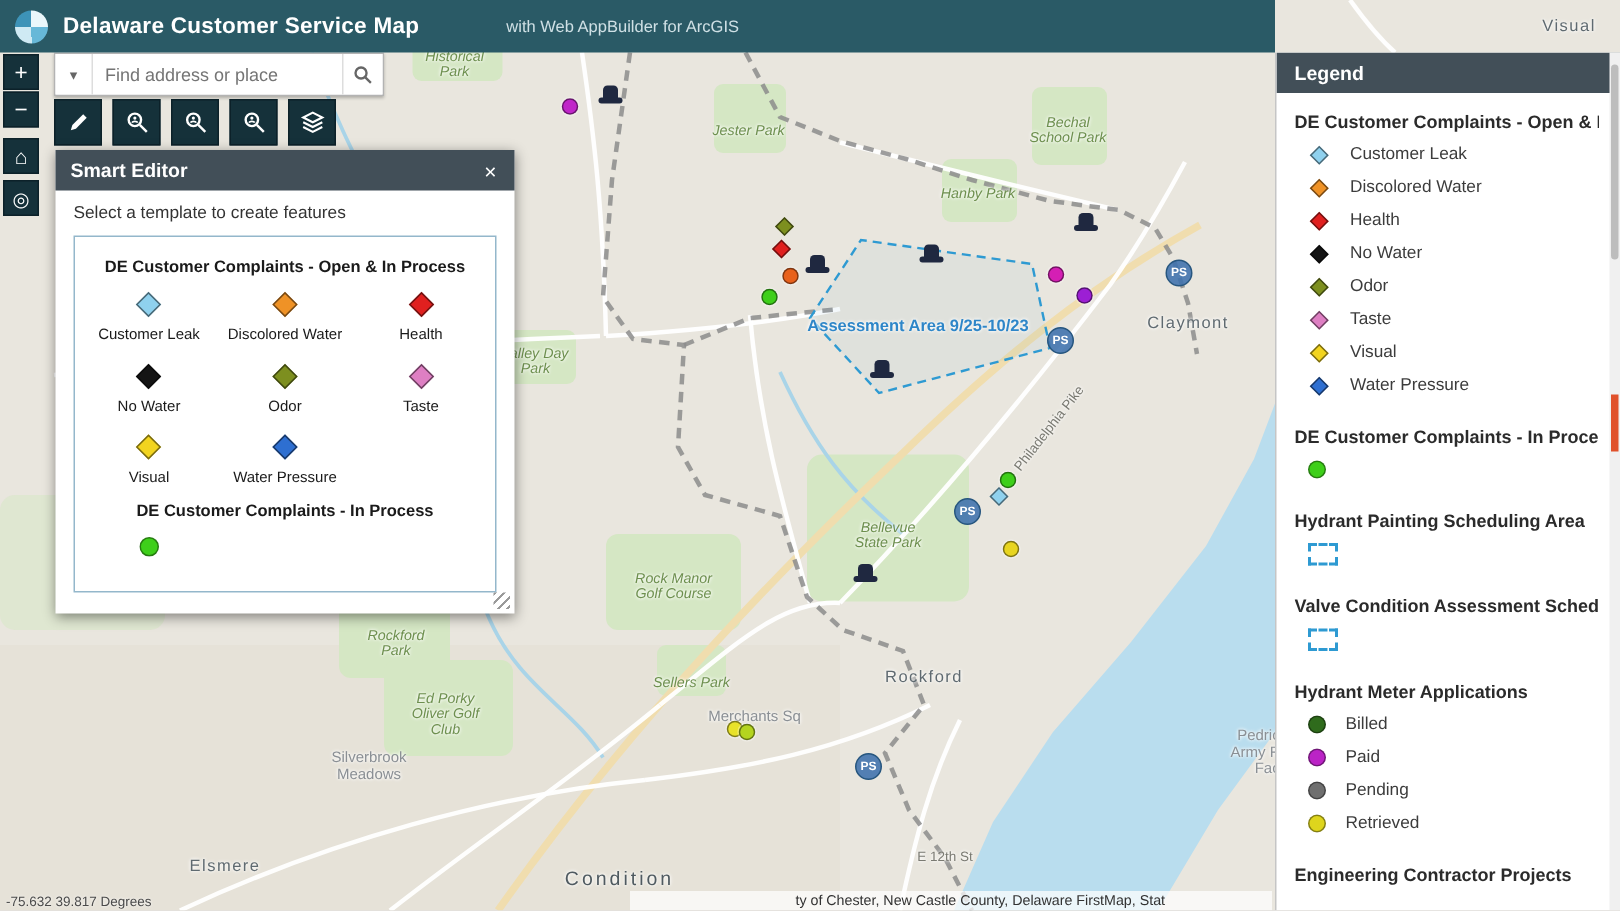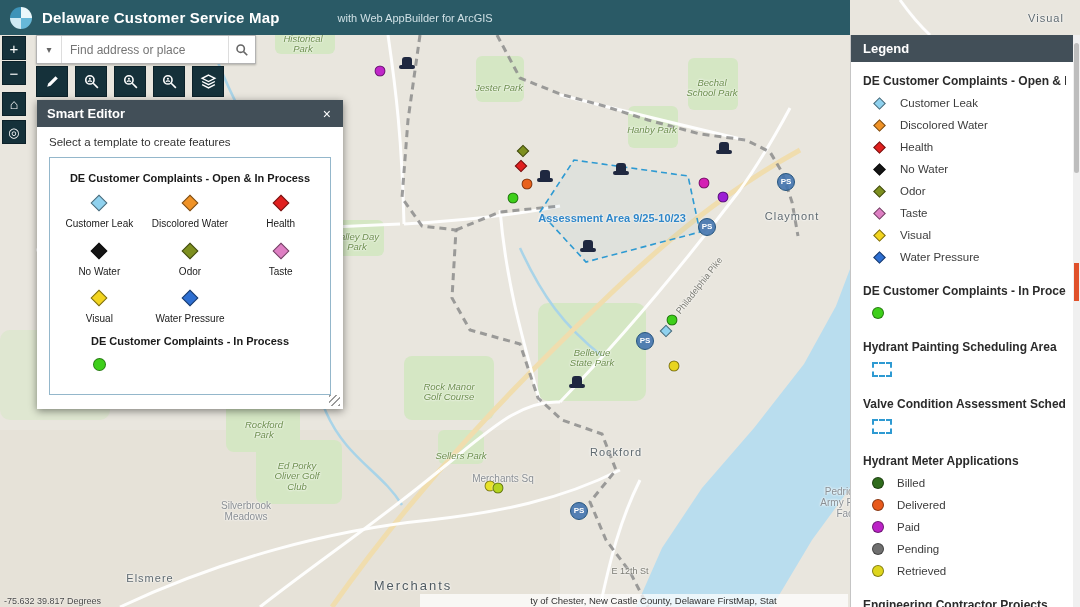--- a/index.html
+++ b/index.html
@@ -187,21 +187,21 @@
       <span class="map-label city" style="left: 792px; top: 216px;">Claymont</span>
       <span class="map-label park" style="left: 592px; top: 358px;">Bellevue State Park</span>
       <span class="map-label park" style="left: 449px; top: 392px;">Rock Manor Golf Course</span>
       <span class="map-label park" style="left: 264px; top: 430px;">Rockford Park</span>
       <span class="map-label park" style="left: 461px; top: 456px;">Sellers Park</span>
       <span class="map-label city" style="left: 616px; top: 452px;">Rockford</span>
       <span class="map-label poi" style="left: 503px; top: 478px;">Merchants Sq</span>
       <span class="map-label park" style="left: 297px; top: 477px;">Ed Porky Oliver Golf Club</span>
       <span class="map-label poi" style="left: 246px; top: 511px;">Silverbrook Meadows</span>
       <span class="map-label city" style="left: 150px; top: 578px;">Elsmere</span>
-      <span class="map-label city-lg" style="left: 413px; top: 586px;">Merchants</span>
+      <span class="map-label city-lg" style="left: 413px; top: 586px;">Condition</span>
       <span class="map-label poi" style="left: 818px; top: 502px; margin-left: 34px;">Pedricktown Army Reserve Facility</span>
       <span class="map-label city" style="left: 1046px; top: 18px;">Visual</span>
       <span class="map-label road" style="left: 700px; top: 286px; transform: translate(-50%, -50%) rotate(-52deg);">Philadelphia Pike</span>
       <span class="map-label road" style="left: 630px; top: 572px;">E 12th St</span>
       <span class="map-label assessment" style="left: 612px; top: 218px;">Assessment Area 9/25-10/23</span>
     </div>
 
   <div class="map-markers">
       <div class="marker hydrant" style="left: 407px; top: 64px;"></div>
       <div class="marker hydrant" style="left: 545px; top: 177px;"></div>
@@ -422,24 +422,20 @@
         <div class="lg-item">
           <span class="sw sw-dashed-square" style="--c: #2e9ad2;"></span>
           <span class="lg-label"></span>
         </div>
         <div class="lg-title">Hydrant Meter Applications</div>
         <div class="lg-item">
           <span class="sw sw-circle" style="--c: #2f6b1c;"></span>
           <span class="lg-label">Billed</span>
         </div>
         <div class="lg-item">
-          <span class="sw sw-circle" style="--c: #e85a1c;"></span>
-          <span class="lg-label">Delivered</span>
-        </div>
-        <div class="lg-item">
           <span class="sw sw-circle" style="--c: #bb23c6;"></span>
           <span class="lg-label">Paid</span>
         </div>
         <div class="lg-item">
           <span class="sw sw-circle" style="--c: #6f6f6f;"></span>
           <span class="lg-label">Pending</span>
         </div>
         <div class="lg-item">
           <span class="sw sw-circle" style="--c: #ded51d;"></span>
           <span class="lg-label">Retrieved</span>

